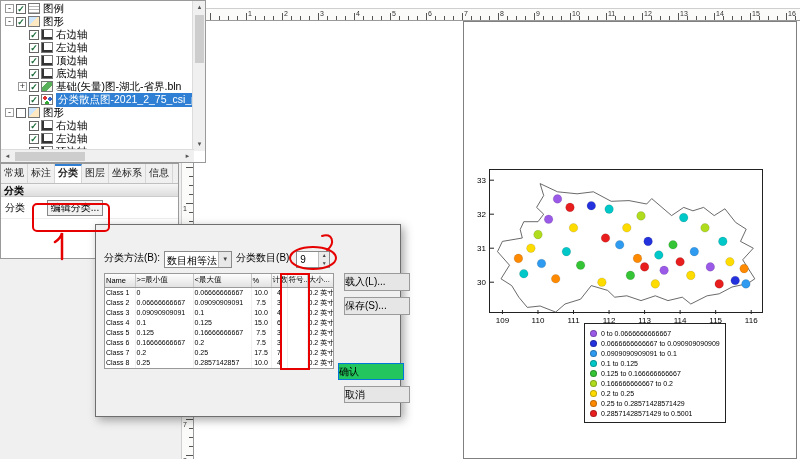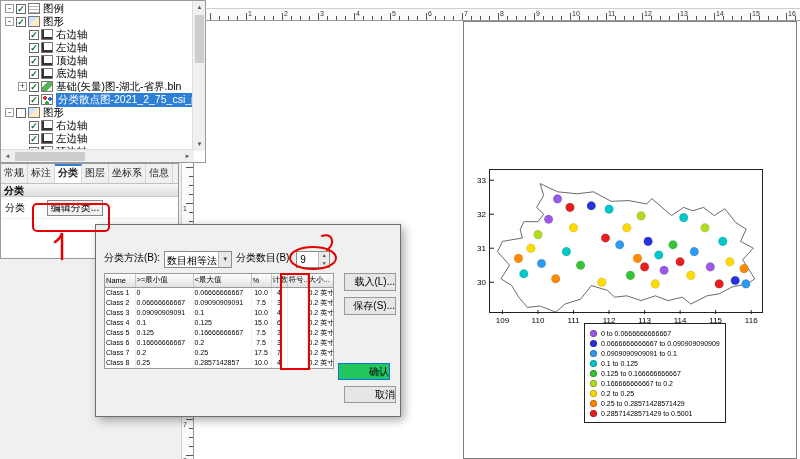--- a/index.html
+++ b/index.html
@@ -81,22 +81,22 @@
   .spin .ud span{flex:1;font-size:5px;line-height:7px;text-align:center;color:#444}
   .dtable{position:absolute;left:8px;top:48px;width:230px;height:96px;background:#fff;
           border:1px solid #9a9a9a;overflow:hidden}
   .dtable table{border-collapse:collapse;table-layout:fixed;width:228px}
   .dtable th{background:linear-gradient(#fdfdfd,#e2e2e2);border-right:1px solid #c6c6c6;
              border-bottom:1px solid #9a9a9a;height:13px;font-size:7.5px;font-weight:normal;
              text-align:left;padding:0 1px;white-space:nowrap;overflow:hidden}
   .dtable td{height:9px;font-size:7px;padding:0 1px;border-right:1px solid #f0f0f0;
              white-space:nowrap;overflow:hidden}
   .sym{width:7px;height:7px;border-radius:50%;margin:0 auto}
-  .side-btn{position:absolute;width:52px;height:18px;background:#e6e6e6;border:1px solid #9a9a9a;
-            font-size:10px;text-align:right;line-height:16px}
+  .side-btn{position:absolute;width:66px;height:18px;background:#e6e6e6;border:1px solid #9a9a9a;
+            font-size:10px;text-align:left;line-height:16px}
   #btn-load{left:248px;top:48px} #btn-save{left:248px;top:72px}
   #btn-ok{left:242px;top:138px;height:17px;background:#22c55e;border:1px solid var(--defbtn,#0078d7)}
   #btn-cancel{left:248px;top:161px;height:17px}
   
   #anno{position:absolute;left:0;top:0;z-index:20;pointer-events:none}
   #anno *{stroke:var(--anno,#e60000);fill:none}
 </style>
 </head>
 <body>
 

